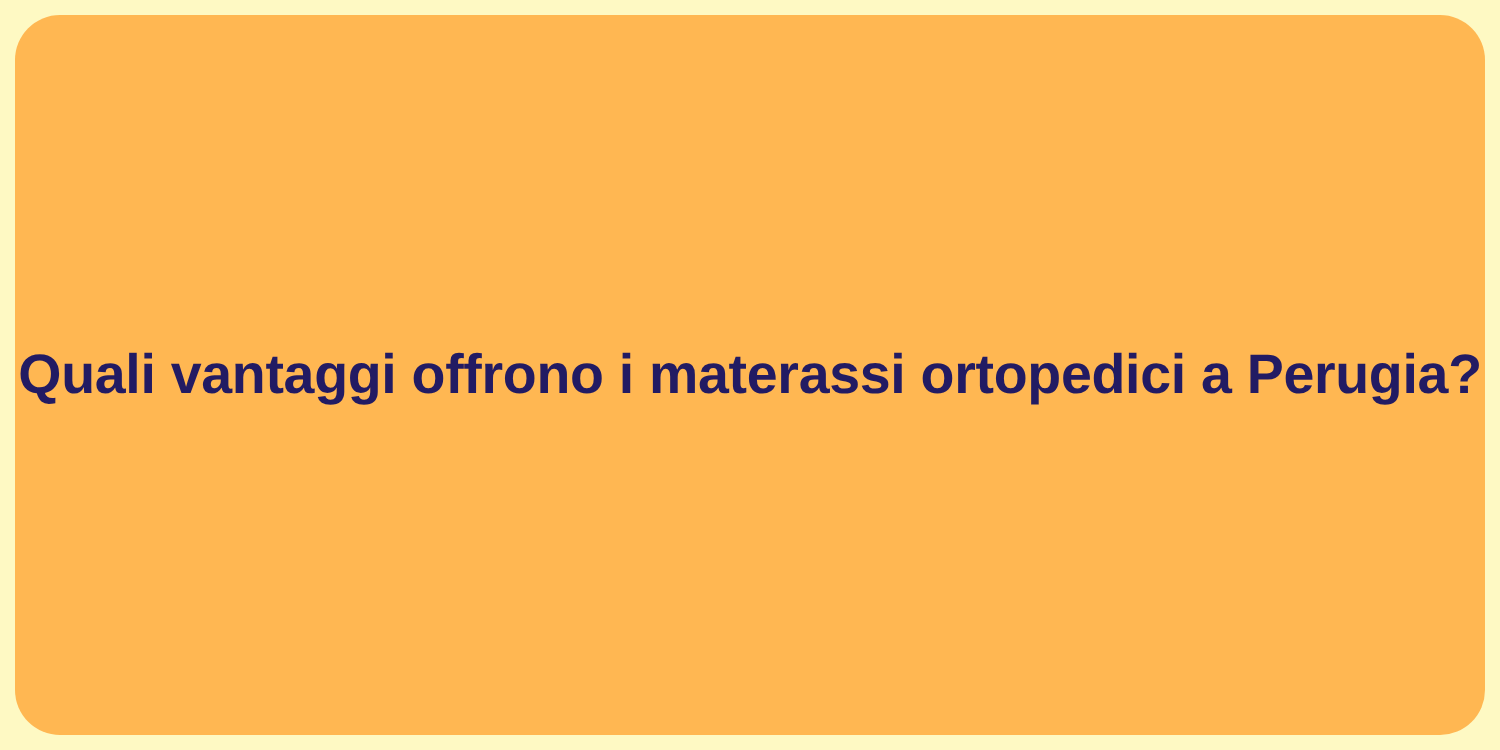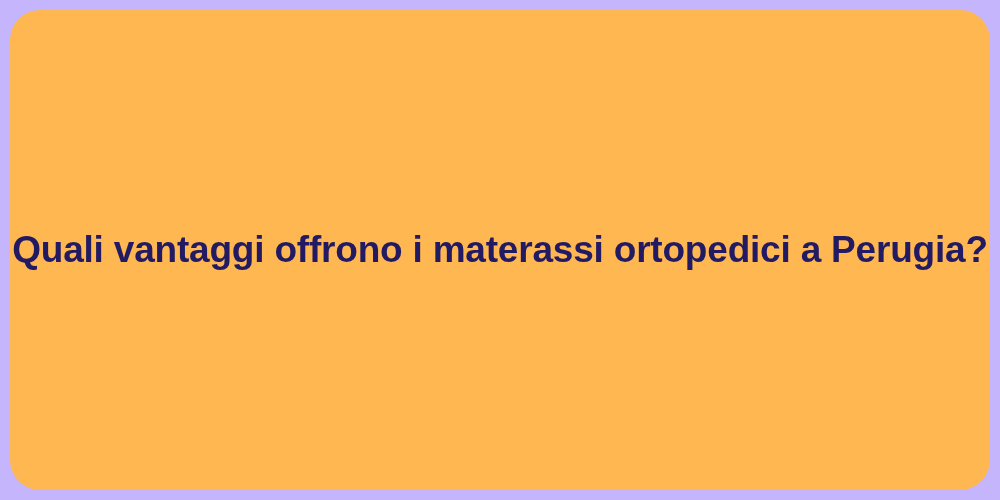--- a/index.html
+++ b/index.html
@@ -10,21 +10,21 @@
     width: 1000px;
     height: 500px;
     overflow: hidden;
     font-family: "Liberation Sans", sans-serif;
   }
   .frame {
     position: relative;
     box-sizing: border-box;
     width: 1000px;
     height: 500px;
-    background: #c4b5fd;
+    background: #fef9c3;
     padding: 10px;
   }
   .panel {
     box-sizing: border-box;
     width: 100%;
     height: 100%;
     background: #ffb752;
     border-radius: 30px;
     display: flex;
     align-items: center;

